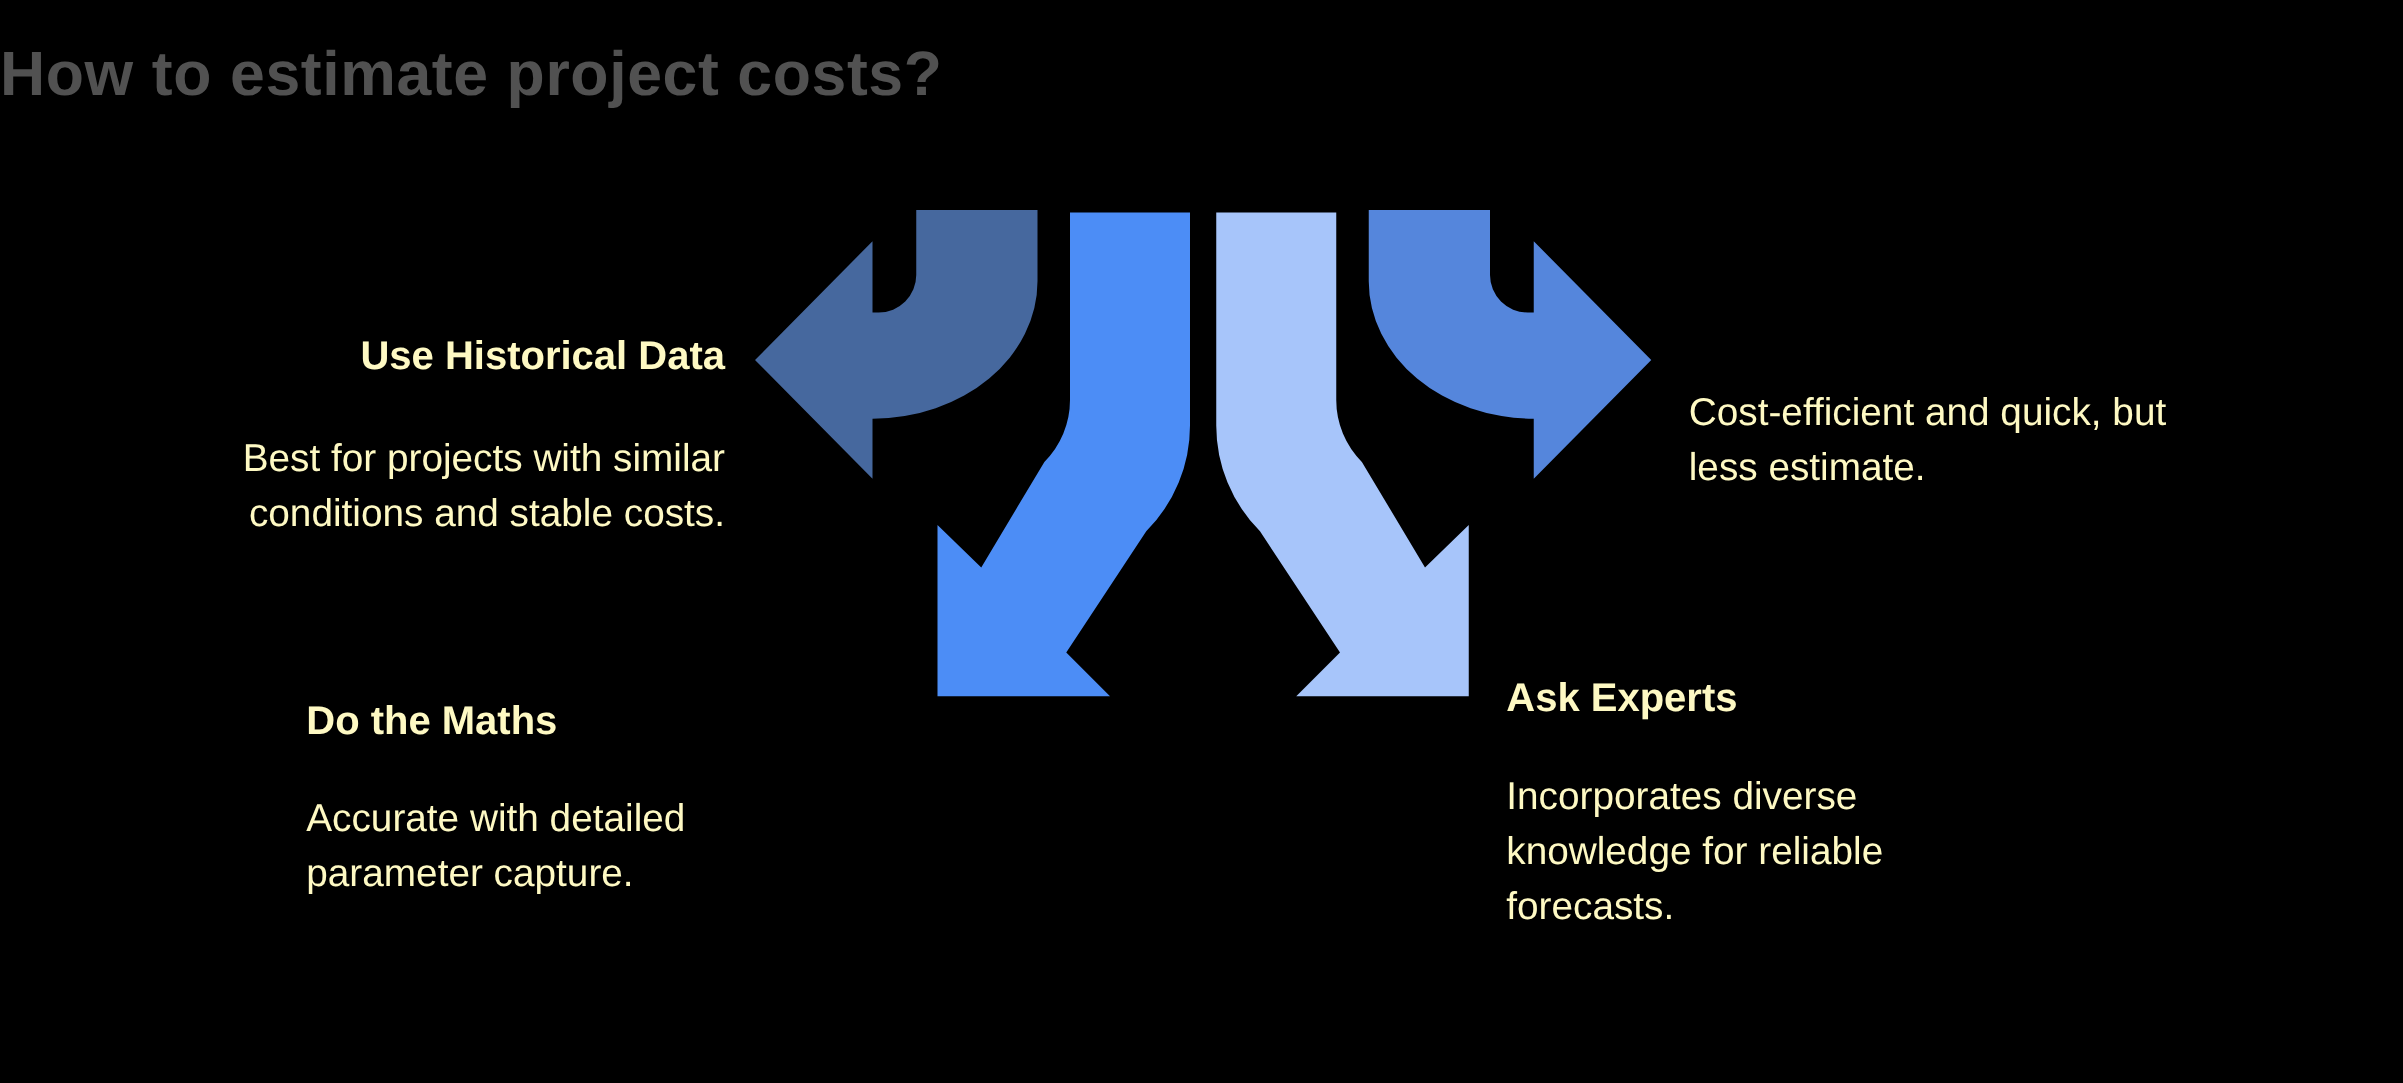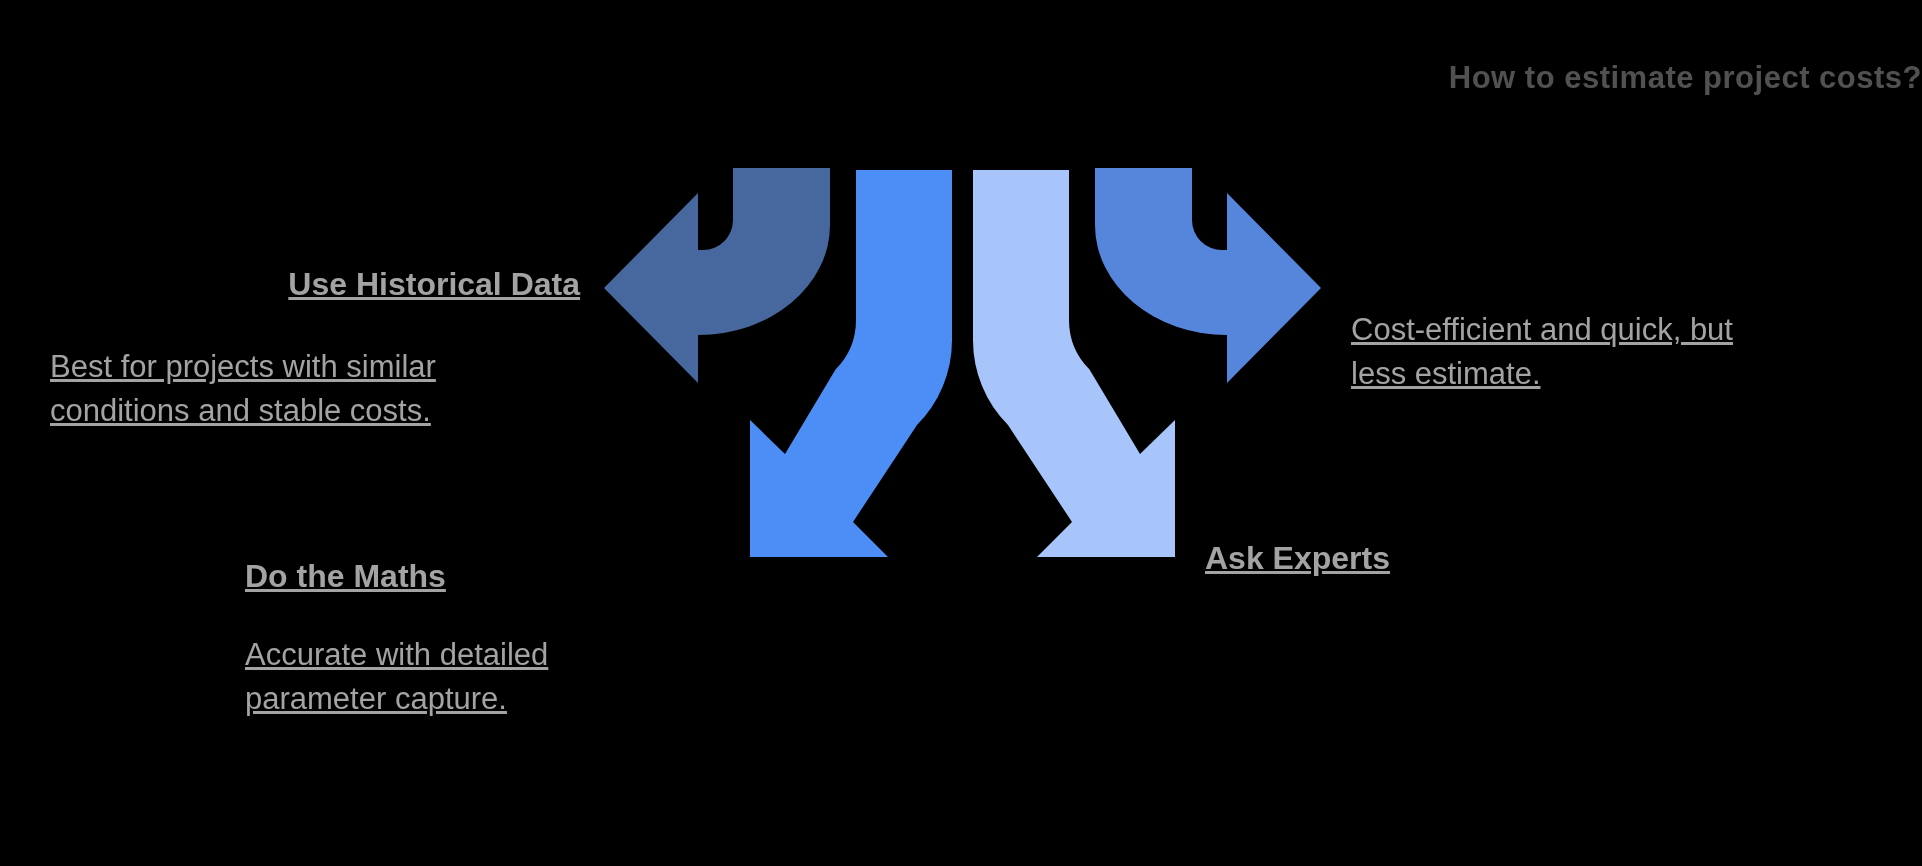--- a/index.html
+++ b/index.html
@@ -10,58 +10,57 @@
   #canvas {
     position: relative;
     width: 1922px;
     height: 866px;
     background: #000000;
     overflow: hidden;
     font-family: "Liberation Sans", sans-serif;
   }
   .title {
     position: absolute;
-    top: 60px;
+    top: 30px;
     left: 0;
     width: 100%;
-    text-align: right;
-    font-size: 31px;
+    text-align: left;
+    font-size: 50px;
     font-weight: bold;
     color: #515151;
     letter-spacing: 0.5px;
   }
   .arrows-svg {
     position: absolute;
     top: 0;
     left: 0;
   }
   .block {
     position: absolute;
-    color: #a3a3a3;
-    text-decoration: underline;
+    color: #fef9c3;
   }
   .block .heading {
     margin: 0;
     font-size: 32px;
     font-weight: bold;
     line-height: 1.15;
   }
   .block .body {
     margin: 0;
     font-size: 31px;
     font-weight: normal;
     line-height: 1.42;
     white-space: pre-line;
   }
   .block.top .body { margin-top: 42px; }
   .block.bottom .body { margin-top: 38px; }
 
   .b-historical { top: 266px; right: 1342px; width: 530px; }
   .b-historical .heading { text-align: right; }
-  .b-historical .body { text-align: left; }
+  .b-historical .body { text-align: right; }
 
   .b-trends { top: 266px; left: 1351px; width: 540px; }
   .b-trends .heading, .b-trends .body { text-align: left; }
 
   .b-maths { top: 558px; right: 1207px; width: 470px; }
   .b-maths .heading, .b-maths .body { text-align: left; }
 
   .b-experts { top: 540px; left: 1205px; width: 470px; }
   .b-experts .heading, .b-experts .body { text-align: left; }
 </style>
@@ -109,15 +108,18 @@
   </div>
 
   <div class="block bottom b-maths">
     <div class="heading">Do the Maths</div>
     <div class="body">Accurate with detailed
 parameter capture.</div>
   </div>
 
   <div class="block bottom b-experts">
     <div class="heading">Ask Experts</div>
+    <div class="body">Incorporates diverse
+knowledge for reliable
+forecasts.</div>
   </div>
 
 </div>
 
 </body></html>

